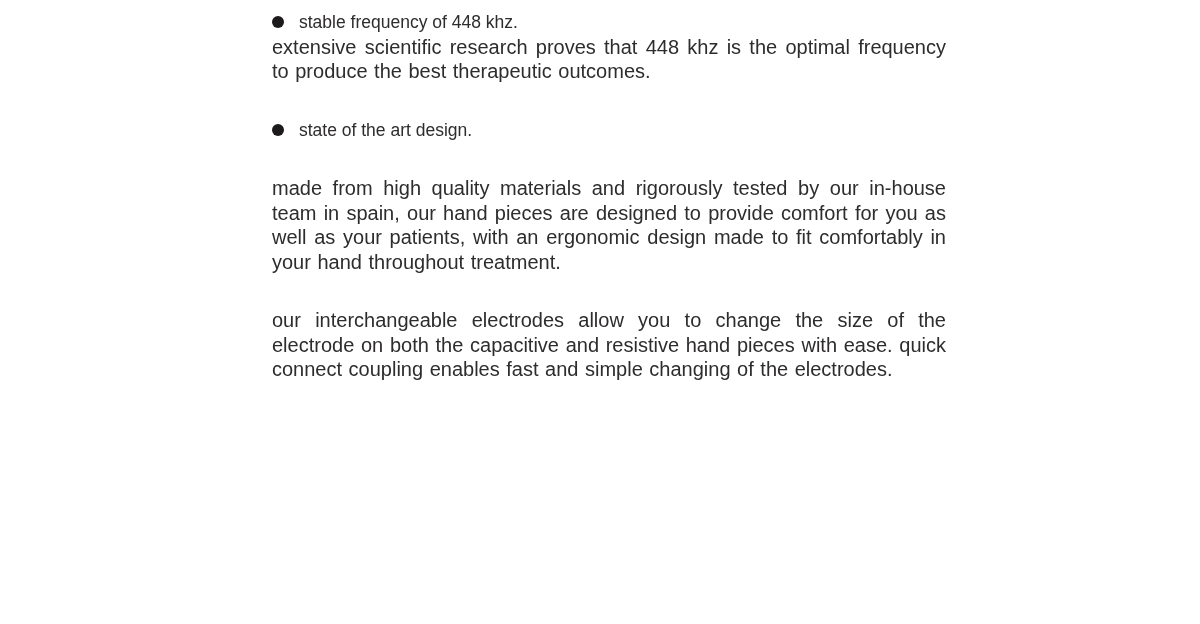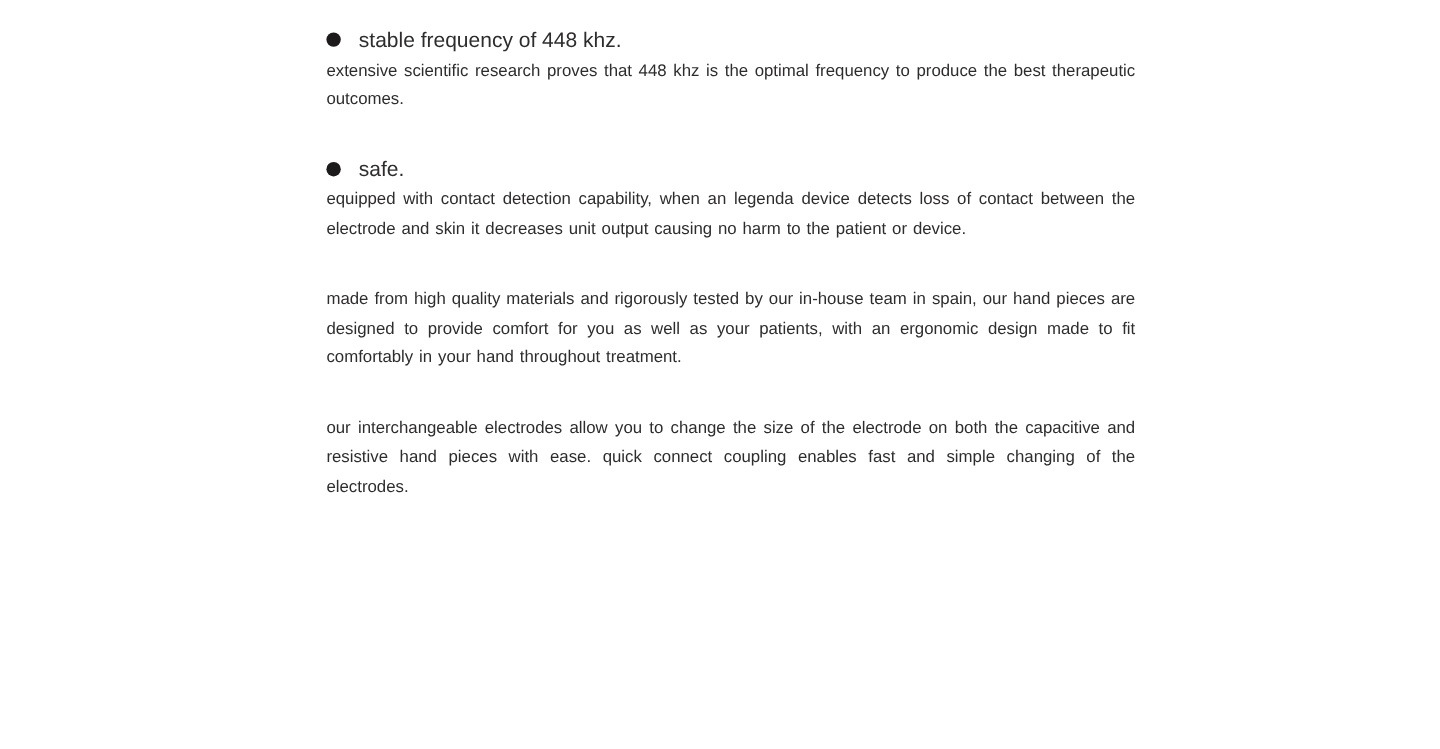--- a/index.html
+++ b/index.html
@@ -12,21 +12,20 @@
     height: 624px;
     overflow: hidden;
     font-family: "Liberation Sans", "DejaVu Sans", sans-serif;
     color: #2e2c2d;
   }
   .content {
     box-sizing: border-box;
     margin-left: 272px;
     width: 674px;
     padding-top: 10px;
-    margin-top: 11px;
   }
   .section {
     margin-bottom: 34px;
   }
   .section:last-child {
     margin-bottom: 0;
   }
   .heading {
     display: flex;
     align-items: center;
@@ -37,21 +36,21 @@
   }
   .bullet {
     width: 12px;
     height: 12px;
     border-radius: 50%;
     background: #1c1a1b;
     flex: 0 0 auto;
   }
   .body-text {
     margin: 0;
-    font-size: 14px;
+    font-size: 20px;
     line-height: 24.5px;
     font-weight: 400;
     text-align: justify;
     text-align-last: left;
     word-spacing: 1px;
   }
 </style>
 </head>
 <body>
 
@@ -59,29 +58,26 @@
 
   <div class="section">
     <div class="heading">
       <span class="bullet"></span>
       <span>stable frequency of 448 khz.</span>
     </div>
     <p class="body-text">extensive scientific research proves that 448 khz is the optimal frequency to produce the best therapeutic outcomes.</p>
   </div>
 
   <div class="section">
+    <div class="heading">
+      <span class="bullet"></span>
+      <span>state of the art design.</span>
+    </div>
   </div>
 
-  <div class="section">
-    <div class="heading">
-      <span class="bullet"></span>
-      <span>safe.</span>
-    </div>
-    <p class="body-text">equipped with contact detection capability, when an legenda device detects loss of contact between the electrode and skin it decreases unit output causing no harm to the patient or device.</p>
-  </div>
 
   <div class="section">
     <p class="body-text">made from high quality materials and rigorously tested by our in-house team in spain, our hand pieces are designed to provide comfort for you as well as your patients, with an ergonomic design made to fit comfortably in your hand throughout treatment.</p>
   </div>
 
   <div class="section">
     <p class="body-text">our interchangeable electrodes allow you to change the size of the electrode on both the capacitive and resistive hand pieces with ease. quick connect coupling enables fast and simple changing of the electrodes.</p>
   </div>
 
 </div>

